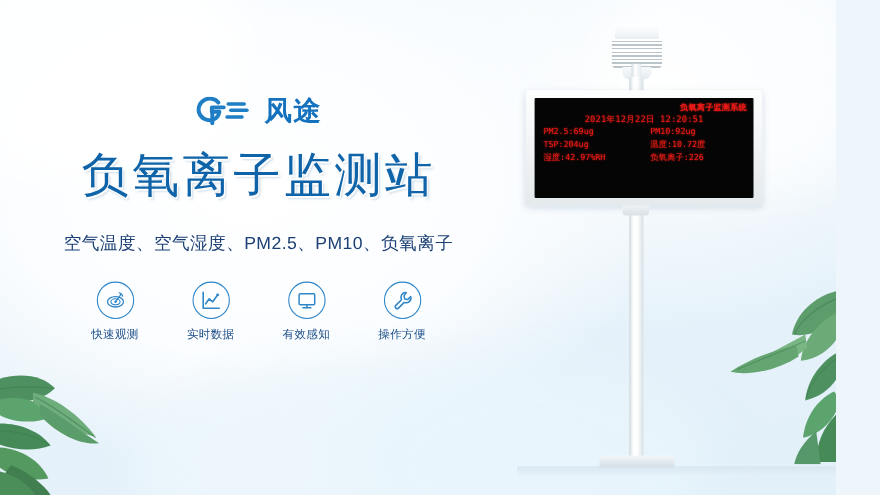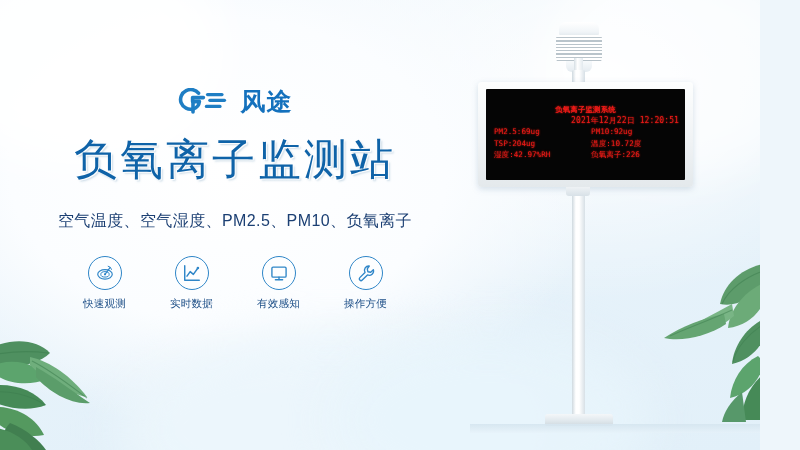--- a/index.html
+++ b/index.html
@@ -132,25 +132,25 @@
     width:100%; height:100%; background:#050505; border-radius:1px;
     position:relative; overflow:hidden;
     padding:4px 6px 0 6px;
   }
   #screen-inner {
     font-family:"DejaVu Sans Mono","Liberation Mono",monospace;
     color:#f01818;
     text-shadow:0 0 2px rgba(255,40,20,.85);
   }
   #led-title {
-    text-align:center; font-size:7.4px; font-weight:700;
-    letter-spacing:.2px; line-height:10px;margin-top:12px;
+    text-align:right; font-size:7.4px; font-weight:700;
+    letter-spacing:.2px; line-height:10px;
   }
   #led-datetime {
-    text-align:right; font-size:8px; line-height:11px; letter-spacing:.1px;
+    text-align:center; font-size:8px; line-height:11px; letter-spacing:.1px;
   }
   .led-row { display:flex; margin-top:1px; font-size:7.6px; line-height:10.5px; }
   .led-cell-left { width:53%; padding-left:2px; }
   .led-cell-right { width:47%; }
   #monitor-mount {
     position:absolute; left:96px; top:187px; width:24px; height:9px;
     background:linear-gradient(180deg,#eef2f5 0%,#d8e1e7 100%);
     border-radius:0 0 3px 3px;
   }
 

